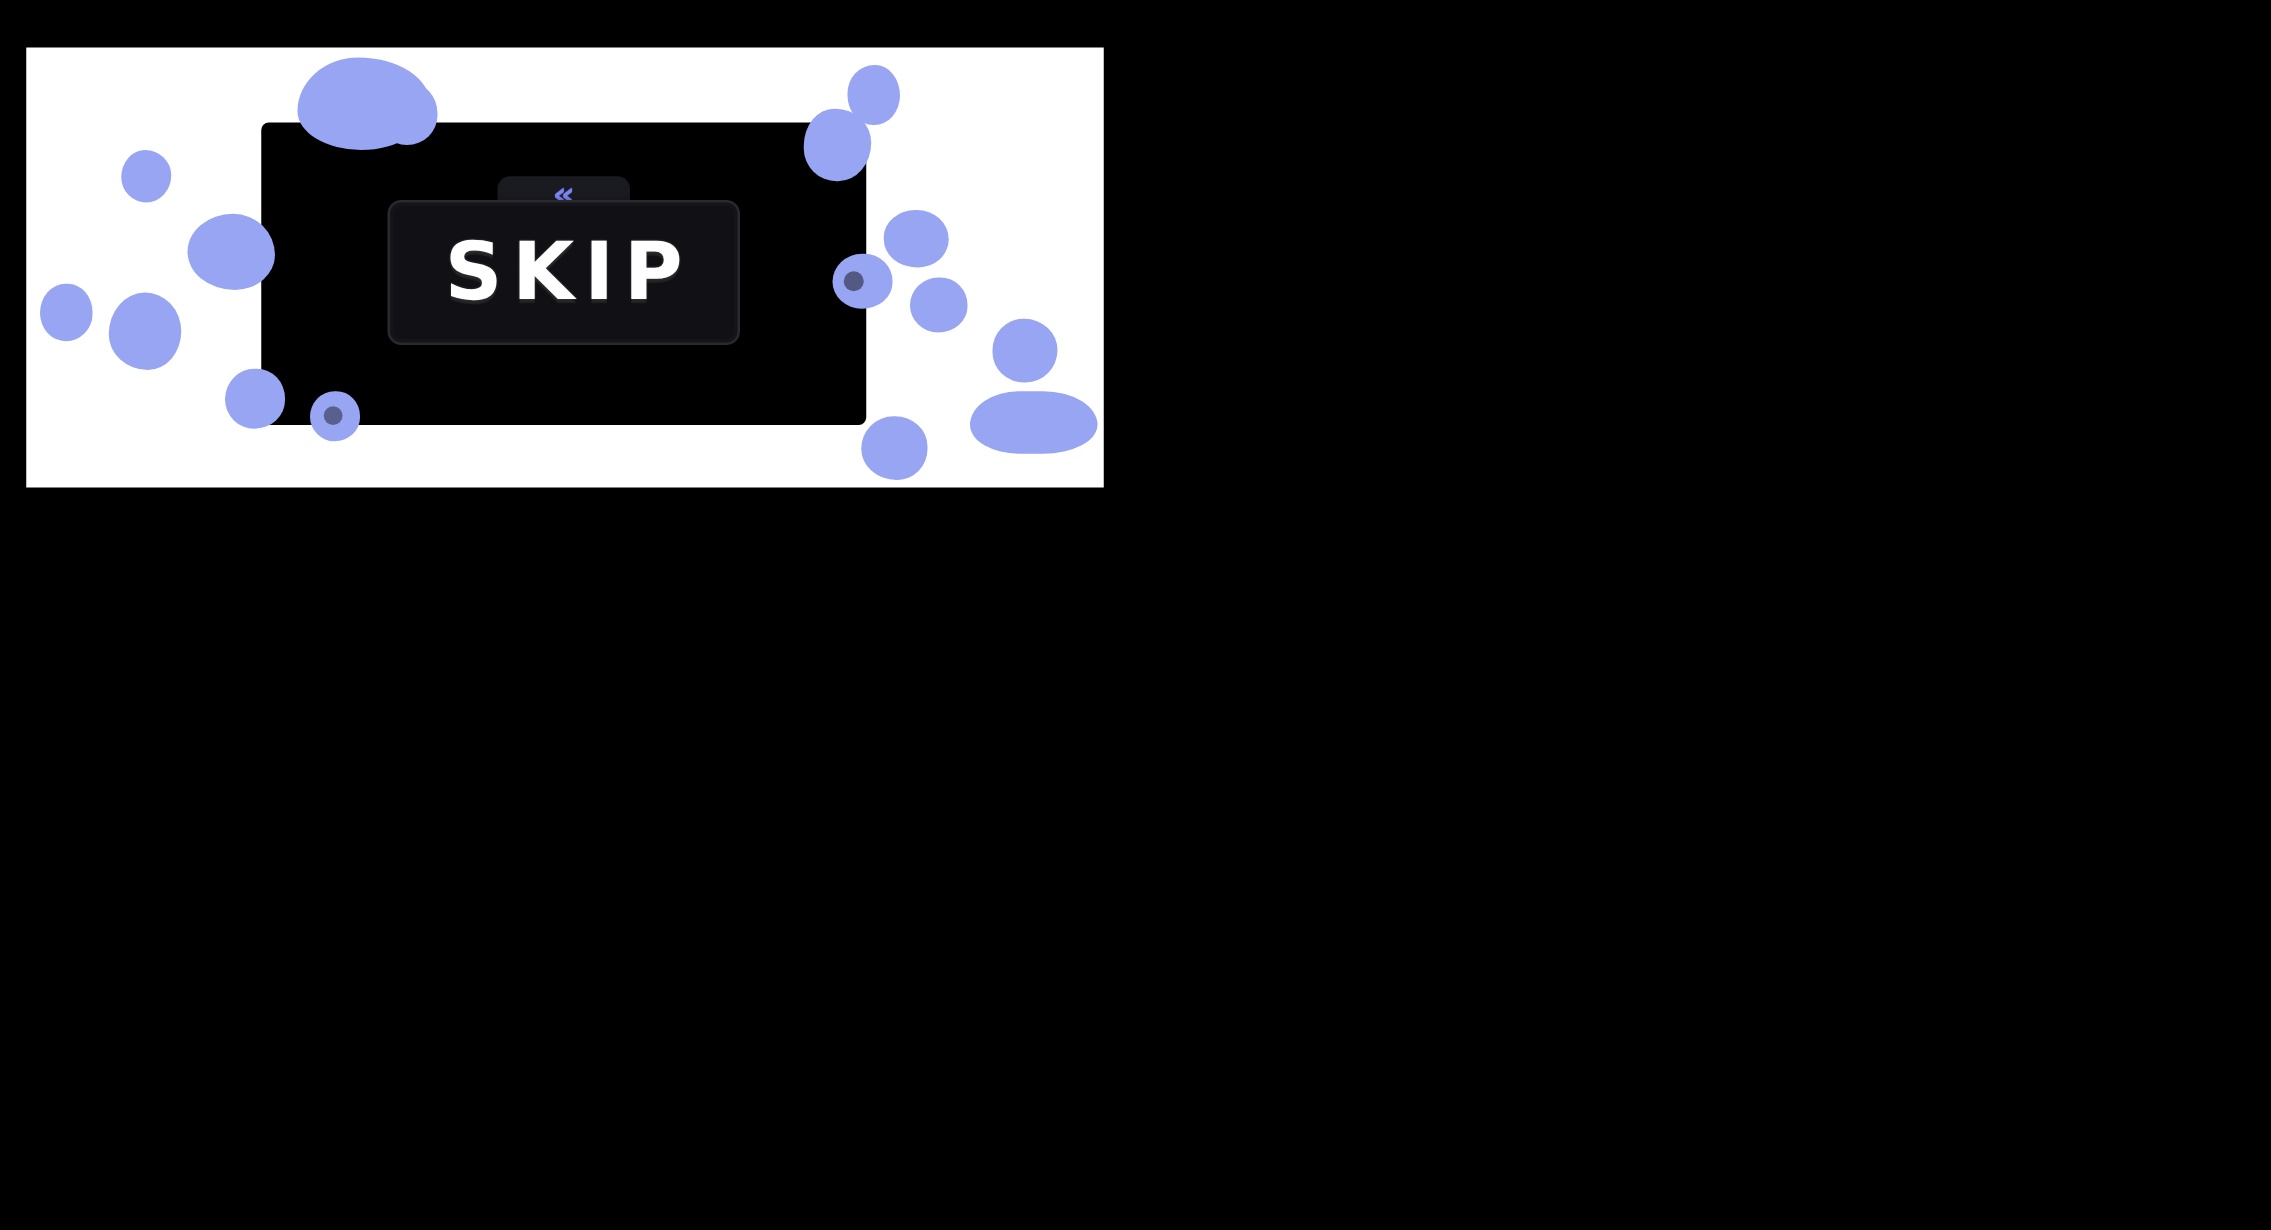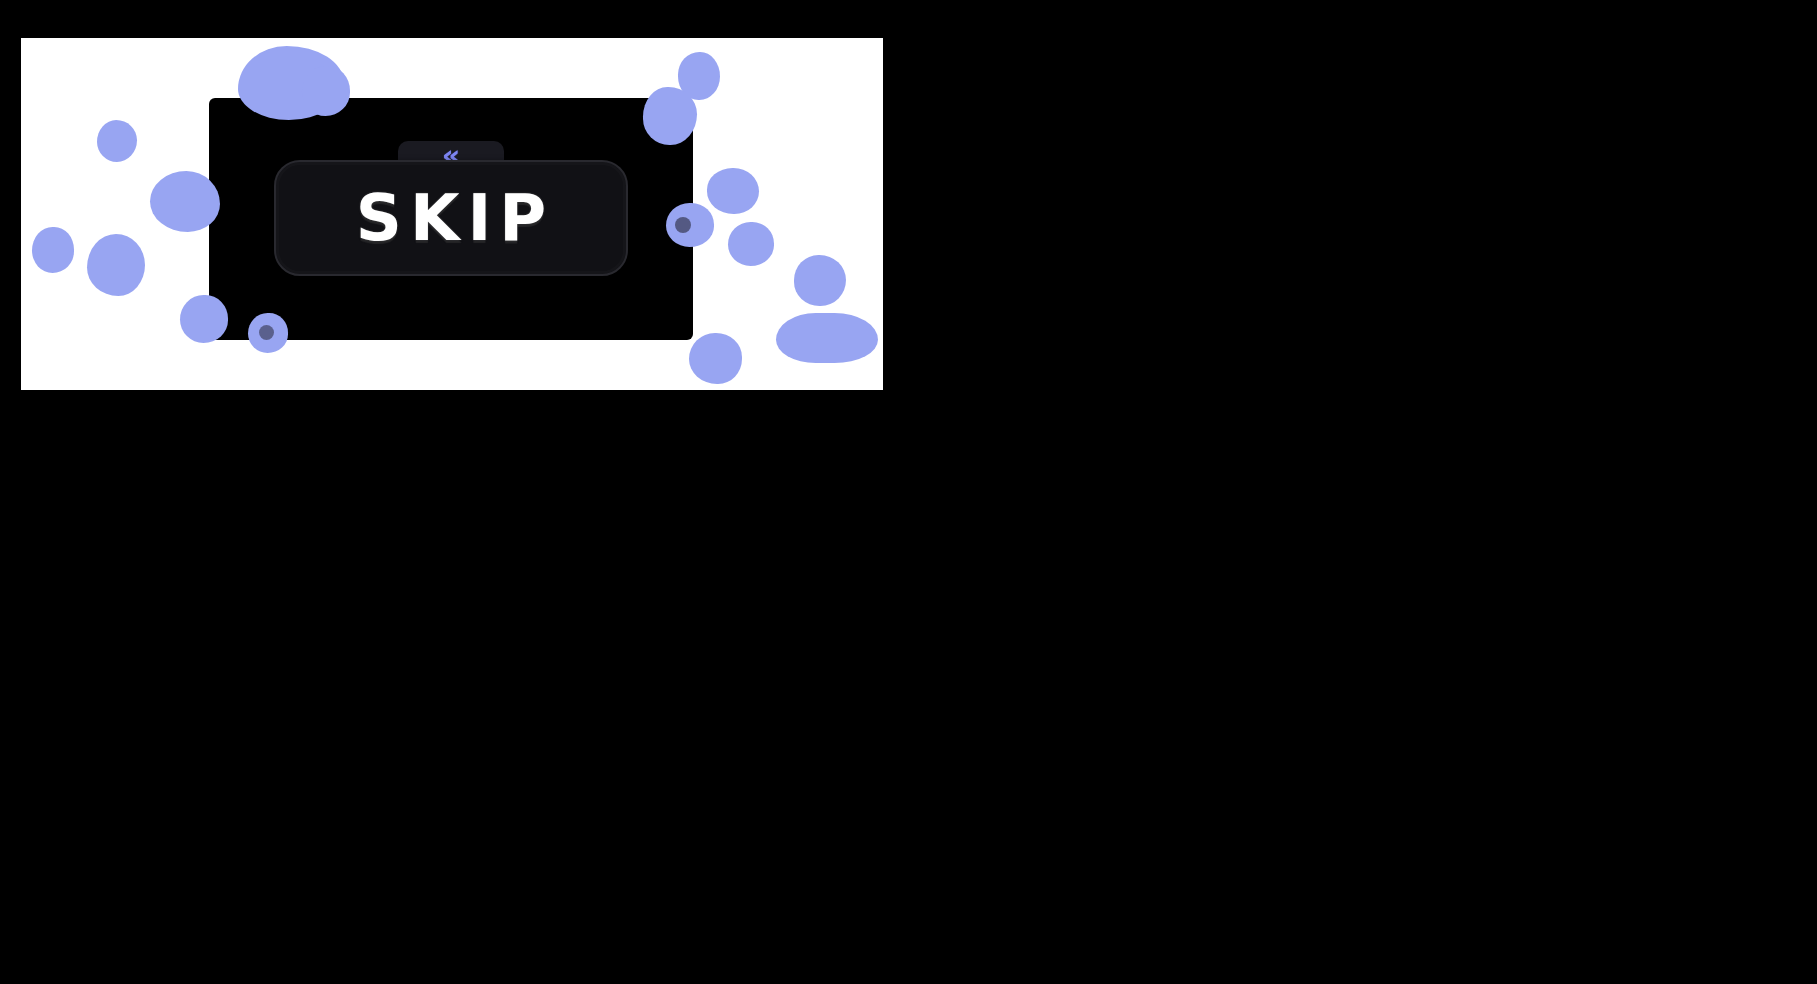--- a/index.html
+++ b/index.html
@@ -60,25 +60,25 @@
     margin-top: -4px;
     text-shadow: 0 0 1px #7d85f3;
   }
 
   
   .skip-btn {
     position: absolute;
     left: 50%;
     top: 62px;
     transform: translateX(-50%);
-    width: 354px;
+    width: 282px;
     height: 116px;
     background: #111115;
     border: 2px solid #29292f;
-    border-radius: 26px;
+    border-radius: 11px;
     display: flex;
     align-items: center;
     justify-content: center;
     z-index: 2;
     box-shadow: inset 0 0 0 3px rgba(255,255,255,0.02), 0 2px 6px rgba(0,0,0,0.6);
     cursor: pointer;
   }
   .skip-label {
     color: #ffffff;
     font-size: 64px;

